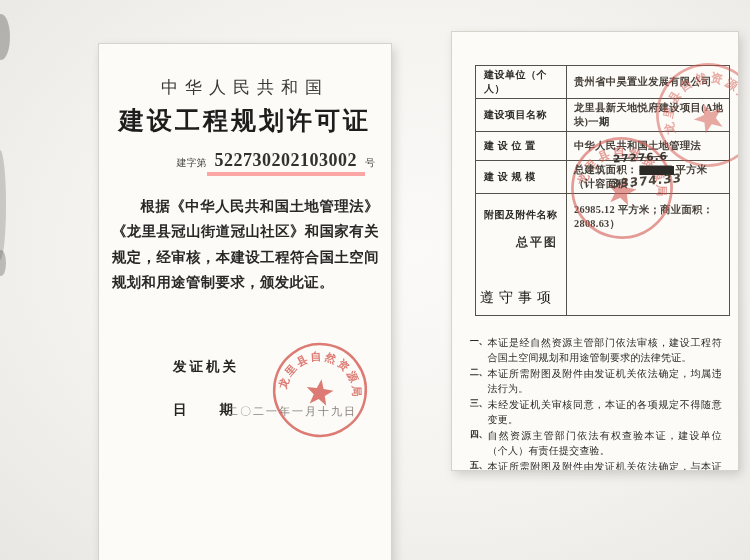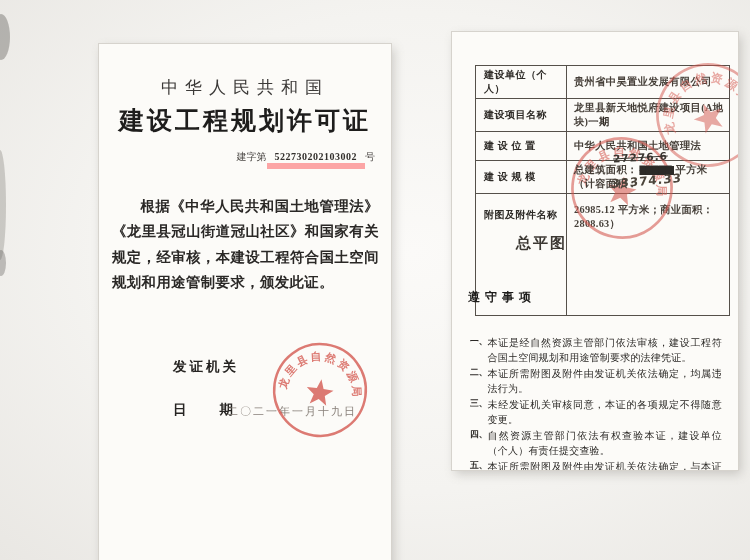--- a/index.html
+++ b/index.html
@@ -32,22 +32,22 @@
   .cert-title{
     position:absolute;left:0;right:0;top:60px;text-align:center;
     font-size:25px;font-weight:800;letter-spacing:3px;color:#1e1d1c;
     font-family:"Liberation Sans","DejaVu Sans",sans-serif;
   }
   .permit-line{
     position:absolute;right:16px;top:106px;font-size:10px;color:#4a4744;
     font-family:"Liberation Serif","DejaVu Serif",serif;
   }
   .permit-line .num{
-    display:inline-block;font-size:10px;letter-spacing:.5px;color:#33302d;
-    border-bottom:6px solid #fca5a5;padding:0 8px 1px 8px;font-weight:600;
+    display:inline-block;font-size:18px;letter-spacing:.5px;color:#33302d;
+    border-bottom:4px solid #fca5a5;padding:0 8px 1px 8px;font-weight:600;
   }
   .cert-body{
     position:absolute;left:13px;right:12px;top:150px;
     font-family:"Liberation Serif","DejaVu Serif",serif;
     font-size:14.3px;line-height:1.78;font-weight:700;color:#2a2826;
     text-align:justify;text-indent:2em;letter-spacing:.5px;
   }
   .issuer-label{
     position:absolute;left:74px;top:314px;font-size:13.5px;font-weight:800;
     letter-spacing:3px;color:#262422;
@@ -100,27 +100,27 @@
   .struck-note{
     position:absolute;left:46px;top:-10px;font-size:10.5px;font-weight:700;
     color:#3a3631;text-decoration:line-through;transform:rotate(-3deg);
     letter-spacing:1px;z-index:4;
   }
   .hand-correct{
     position:absolute;left:44px;top:13px;font-size:12px;font-weight:700;
     color:#4b443b;transform:rotate(-5deg) skewX(-6deg);letter-spacing:1px;z-index:4;
   }
   .site-plan{
-    position:absolute;left:40px;top:40px;font-size:15px;font-weight:700;
+    position:absolute;left:40px;top:40px;font-size:12px;font-weight:700;
     color:#3c3833;letter-spacing:2px;white-space:nowrap;
   }
 
   
   .comp-title{
-    position:absolute;left:16px;top:257px;font-size:12px;font-weight:700;
+    position:absolute;left:28px;top:257px;font-size:14px;font-weight:400;
     letter-spacing:5px;color:#1d1c1a;
   }
   .comp-list{position:absolute;left:18px;top:303px;width:252px;}
   .comp-item{display:flex;margin-bottom:1px;}
   .comp-item .num{
     flex:0 0 17px;font-size:8.8px;font-weight:700;color:#2b2926;line-height:1.5;
   }
   .comp-item .txt{
     flex:1;font-size:10px;font-weight:400;color:#2b2926;line-height:1.5;
     text-align:justify;letter-spacing:.2px;

